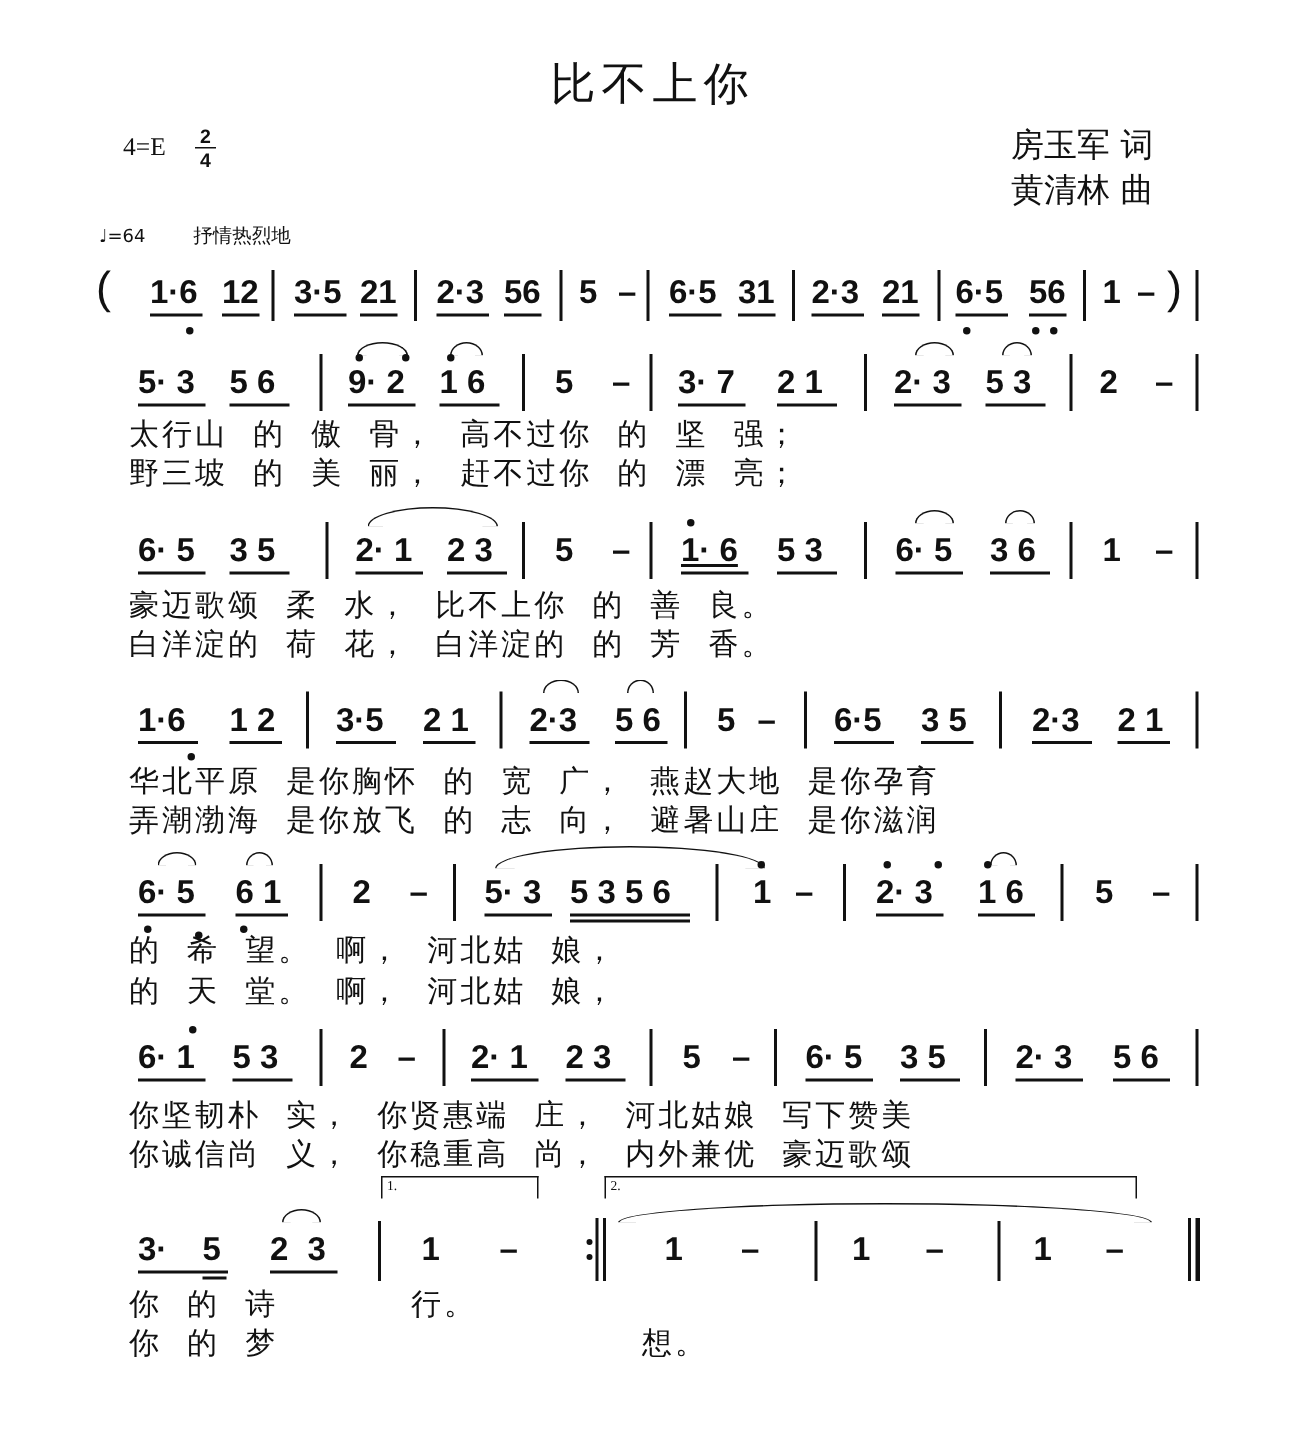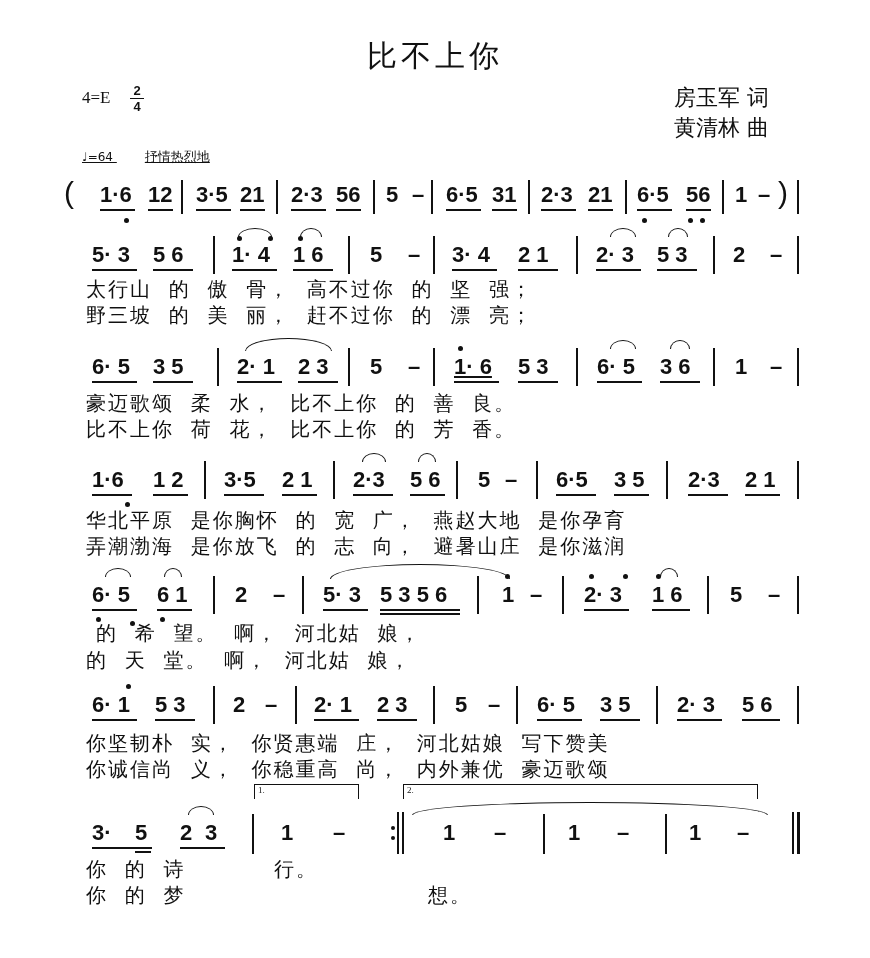--- a/index.html
+++ b/index.html
@@ -5,21 +5,21 @@
   html, body { margin: 0; padding: 0; background: #ffffff; }
   body { width: 870px; height: 958px; position: relative; overflow: hidden;
          font-family: "DejaVu Sans", sans-serif; color: #111; }
   .title { position: absolute; left: 0; width: 870px; top: 36px; text-align: center;
            font-size: 30px; letter-spacing: 4px; font-family: "DejaVu Sans", sans-serif; }
   .key { position: absolute; left: 82px; top: 88px; font-size: 17px; font-family: "Liberation Serif", serif; }
   .timesig { position: absolute; left: 130px; top: 84px; font-size: 13px; font-weight: bold;
              line-height: 13px; text-align: center; width: 14px; font-family: "Liberation Sans", sans-serif; }
   .timesig .bar { border-top: 1.5px solid #111; margin: 1px 0; }
   .credits { position: absolute; left: 674px; top: 83px; font-size: 22px; line-height: 30px; }
-  .tempo { position: absolute; left: 82px; top: 148px; font-size: 12px; text-decoration: underline; }
+  .tempo { position: absolute; left: 66px; top: 148px; font-size: 12px; }
   .tempo .desc { margin-left: 28px; font-size: 13px; }
 
   .row { position: absolute; left: 0; width: 870px; }
   .notes { position: absolute; top: 0; height: 40px; }
   .el { position: absolute; font-family: "Liberation Sans", sans-serif; font-weight: bold;
         font-size: 22px; line-height: 26px; white-space: pre; }
   .barline { position: absolute; width: 2px; background: #111; }
   .lyric { position: absolute; font-size: 20px; white-space: pre; letter-spacing: 2px; }
   .ul { position: absolute; height: 2px; background: #111; }
   .dotb { position: absolute; width: 5px; height: 5px; border-radius: 50%; background: #111; }
@@ -93,25 +93,25 @@
   <div class="dotb" style="left:124px;top:38px;"></div>
   <div class="dotb" style="left:642px;top:38px;"></div>
   <div class="dotb" style="left:688px;top:38px;"></div>
   <div class="dotb" style="left:700px;top:38px;"></div>
 </div>
 
 <div class="row" style="top:240px;">
   <div class="notes">
       <span class="el" style="left: 92px; top: 2px;">5· 3</span>
       <span class="el" style="left: 153px; top: 2px;">5 6</span>
-      <span class="el" style="left: 232px; top: 2px;">1· 4</span>
+      <span class="el" style="left: 232px; top: 2px;">9· 2</span>
       <span class="el" style="left: 293px; top: 2px;">1 6</span>
       <span class="el" style="left: 370px; top: 2px;">5</span>
       <span class="el" style="left: 408px; top: 2px;">–</span>
-      <span class="el" style="left: 452px; top: 2px;">3· 4</span>
+      <span class="el" style="left: 452px; top: 2px;">3· 7</span>
       <span class="el" style="left: 518px; top: 2px;">2 1</span>
       <span class="el" style="left: 596px; top: 2px;">2· 3</span>
       <span class="el" style="left: 657px; top: 2px;">5 3</span>
       <span class="el" style="left: 733px; top: 2px;">2</span>
       <span class="el" style="left: 770px; top: 2px;">–</span>
     </div>
   <div class="barline" style="left:213px;top:-4px;height:38px;"></div>
   <div class="barline" style="left:348px;top:-4px;height:38px;"></div>
   <div class="barline" style="left:433px;top:-4px;height:38px;"></div>
   <div class="barline" style="left:576px;top:-4px;height:38px;"></div>
@@ -163,21 +163,21 @@
   <div class="ul" style="left:298px;top:29px;width:40px;"></div>
   <div class="ul" style="left:454px;top:29px;width:45px;"></div>
   <div class="ul" style="left:518px;top:29px;width:40px;"></div>
   <div class="ul" style="left:597px;top:29px;width:45px;"></div>
   <div class="ul" style="left:660px;top:29px;width:40px;"></div>
   <div class="dotb" style="left:458px;top:-6px;"></div>
   <div class="slur" style="left:245px;top:-14px;width:85px;height:12px;"></div>
   <div class="slur" style="left:610px;top:-12px;width:24px;height:8px;"></div>
   <div class="slur" style="left:670px;top:-12px;width:18px;height:8px;"></div>
   <div class="lyric" style="left:86px;top:38px;">豪迈歌颂  柔  水，  比不上你  的  善  良。</div>
-  <div class="lyric" style="left:86px;top:64px;">比不上你  荷  花，  比不上你  的  芳  香。</div>
+  <div class="lyric" style="left:86px;top:64px;">白洋淀的  荷  花，  白洋淀的  的  芳  香。</div>
 </div>
 
 <div class="row" style="top:465px;">
   <div class="notes">
       <span class="el" style="left: 92px; top: 2px;">1·6</span>
       <span class="el" style="left: 153px; top: 2px;">1 2</span>
       <span class="el" style="left: 224px; top: 2px;">3·5</span>
       <span class="el" style="left: 282px; top: 2px;">2 1</span>
       <span class="el" style="left: 353px; top: 2px;">2·3</span>
       <span class="el" style="left: 410px; top: 2px;">5 6</span>
@@ -243,21 +243,21 @@
   <div class="dotb" style="left:130px;top:41px;"></div>
   <div class="dotb" style="left:160px;top:37px;"></div>
   <div class="dotb" style="left:505px;top:-6px;"></div>
   <div class="dotb" style="left:589px;top:-6px;"></div>
   <div class="dotb" style="left:623px;top:-6px;"></div>
   <div class="dotb" style="left:656px;top:-6px;"></div>
   <div class="slur" style="left:105px;top:-12px;width:24px;height:8px;"></div>
   <div class="slur" style="left:164px;top:-12px;width:16px;height:8px;"></div>
   <div class="slur" style="left:330px;top:-16px;width:178px;height:14px;"></div>
   <div class="slur" style="left:660px;top:-12px;width:16px;height:8px;"></div>
-  <div class="lyric" style="left:96px;top:40px;">的  希  望。  啊，  河北姑  娘，</div>
+  <div class="lyric" style="left:86px;top:40px;">的  希  望。  啊，  河北姑  娘，</div>
   <div class="lyric" style="left:86px;top:67px;">的  天  堂。  啊，  河北姑  娘，</div>
 </div>
 
 <div class="row" style="top:690px;">
   <div class="notes">
       <span class="el" style="left: 92px; top: 2px;">6· 1</span>
       <span class="el" style="left: 155px; top: 2px;">5 3</span>
       <span class="el" style="left: 233px; top: 2px;">2</span>
       <span class="el" style="left: 265px; top: 2px;">–</span>
       <span class="el" style="left: 314px; top: 2px;">2· 1</span>

